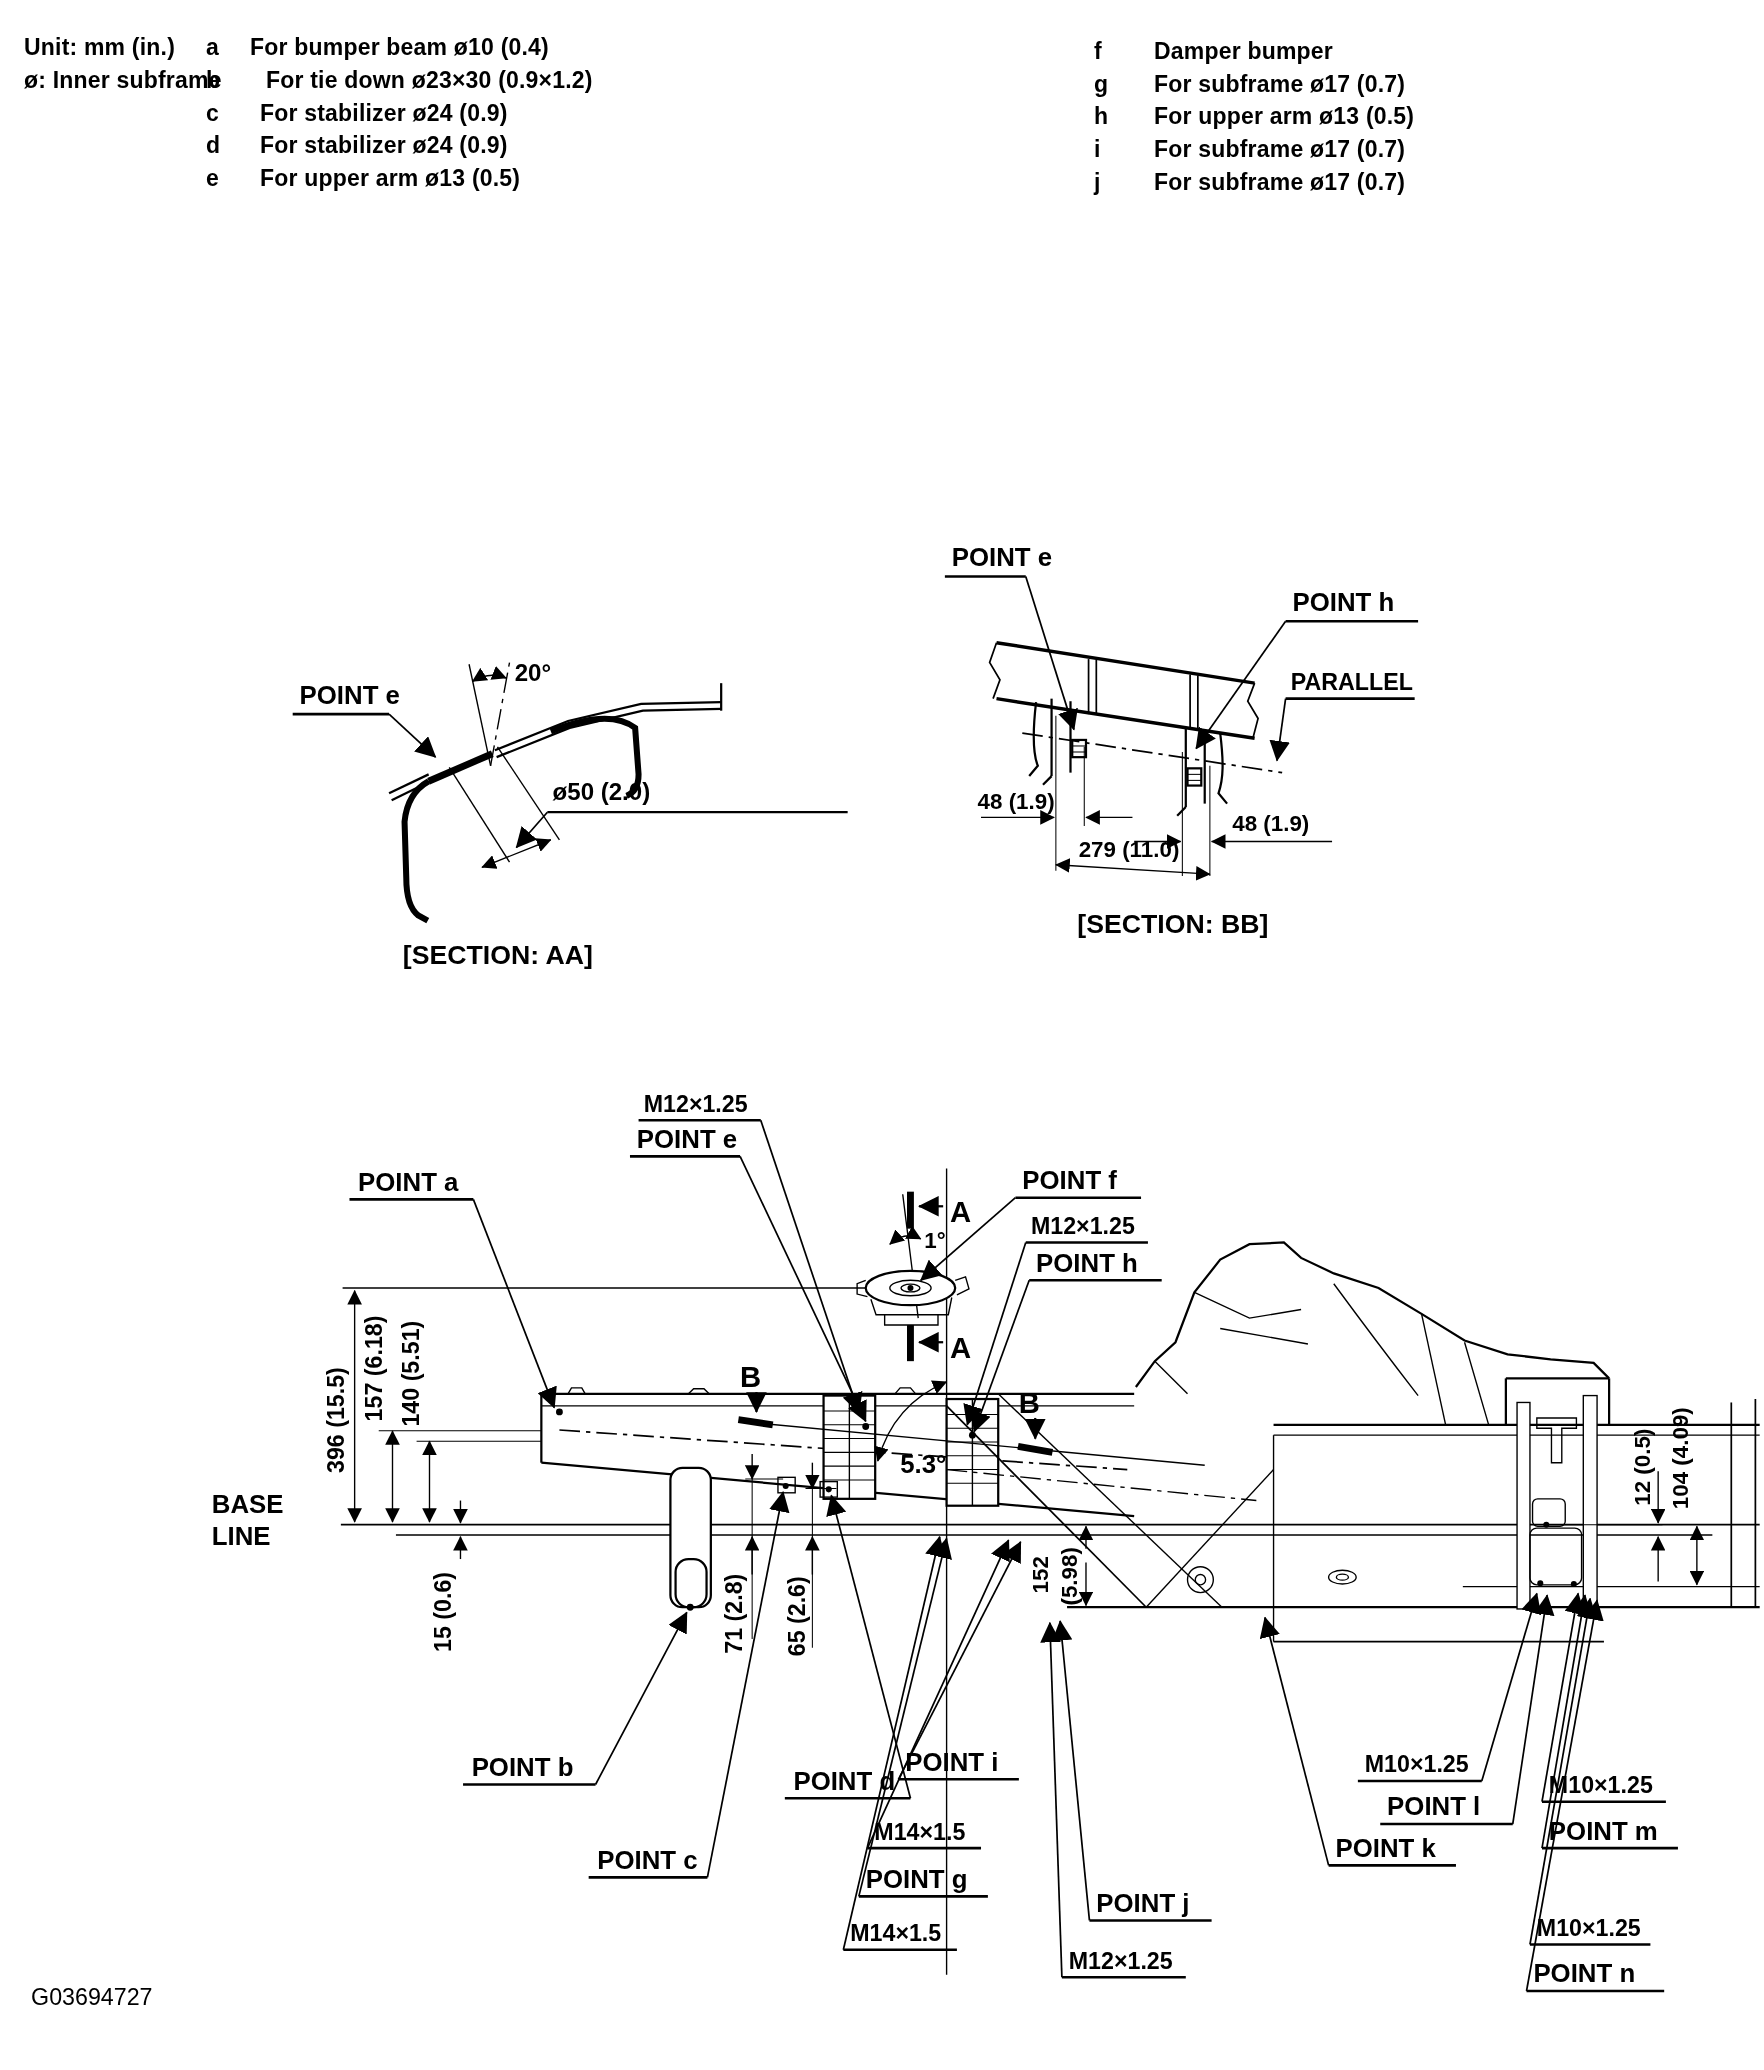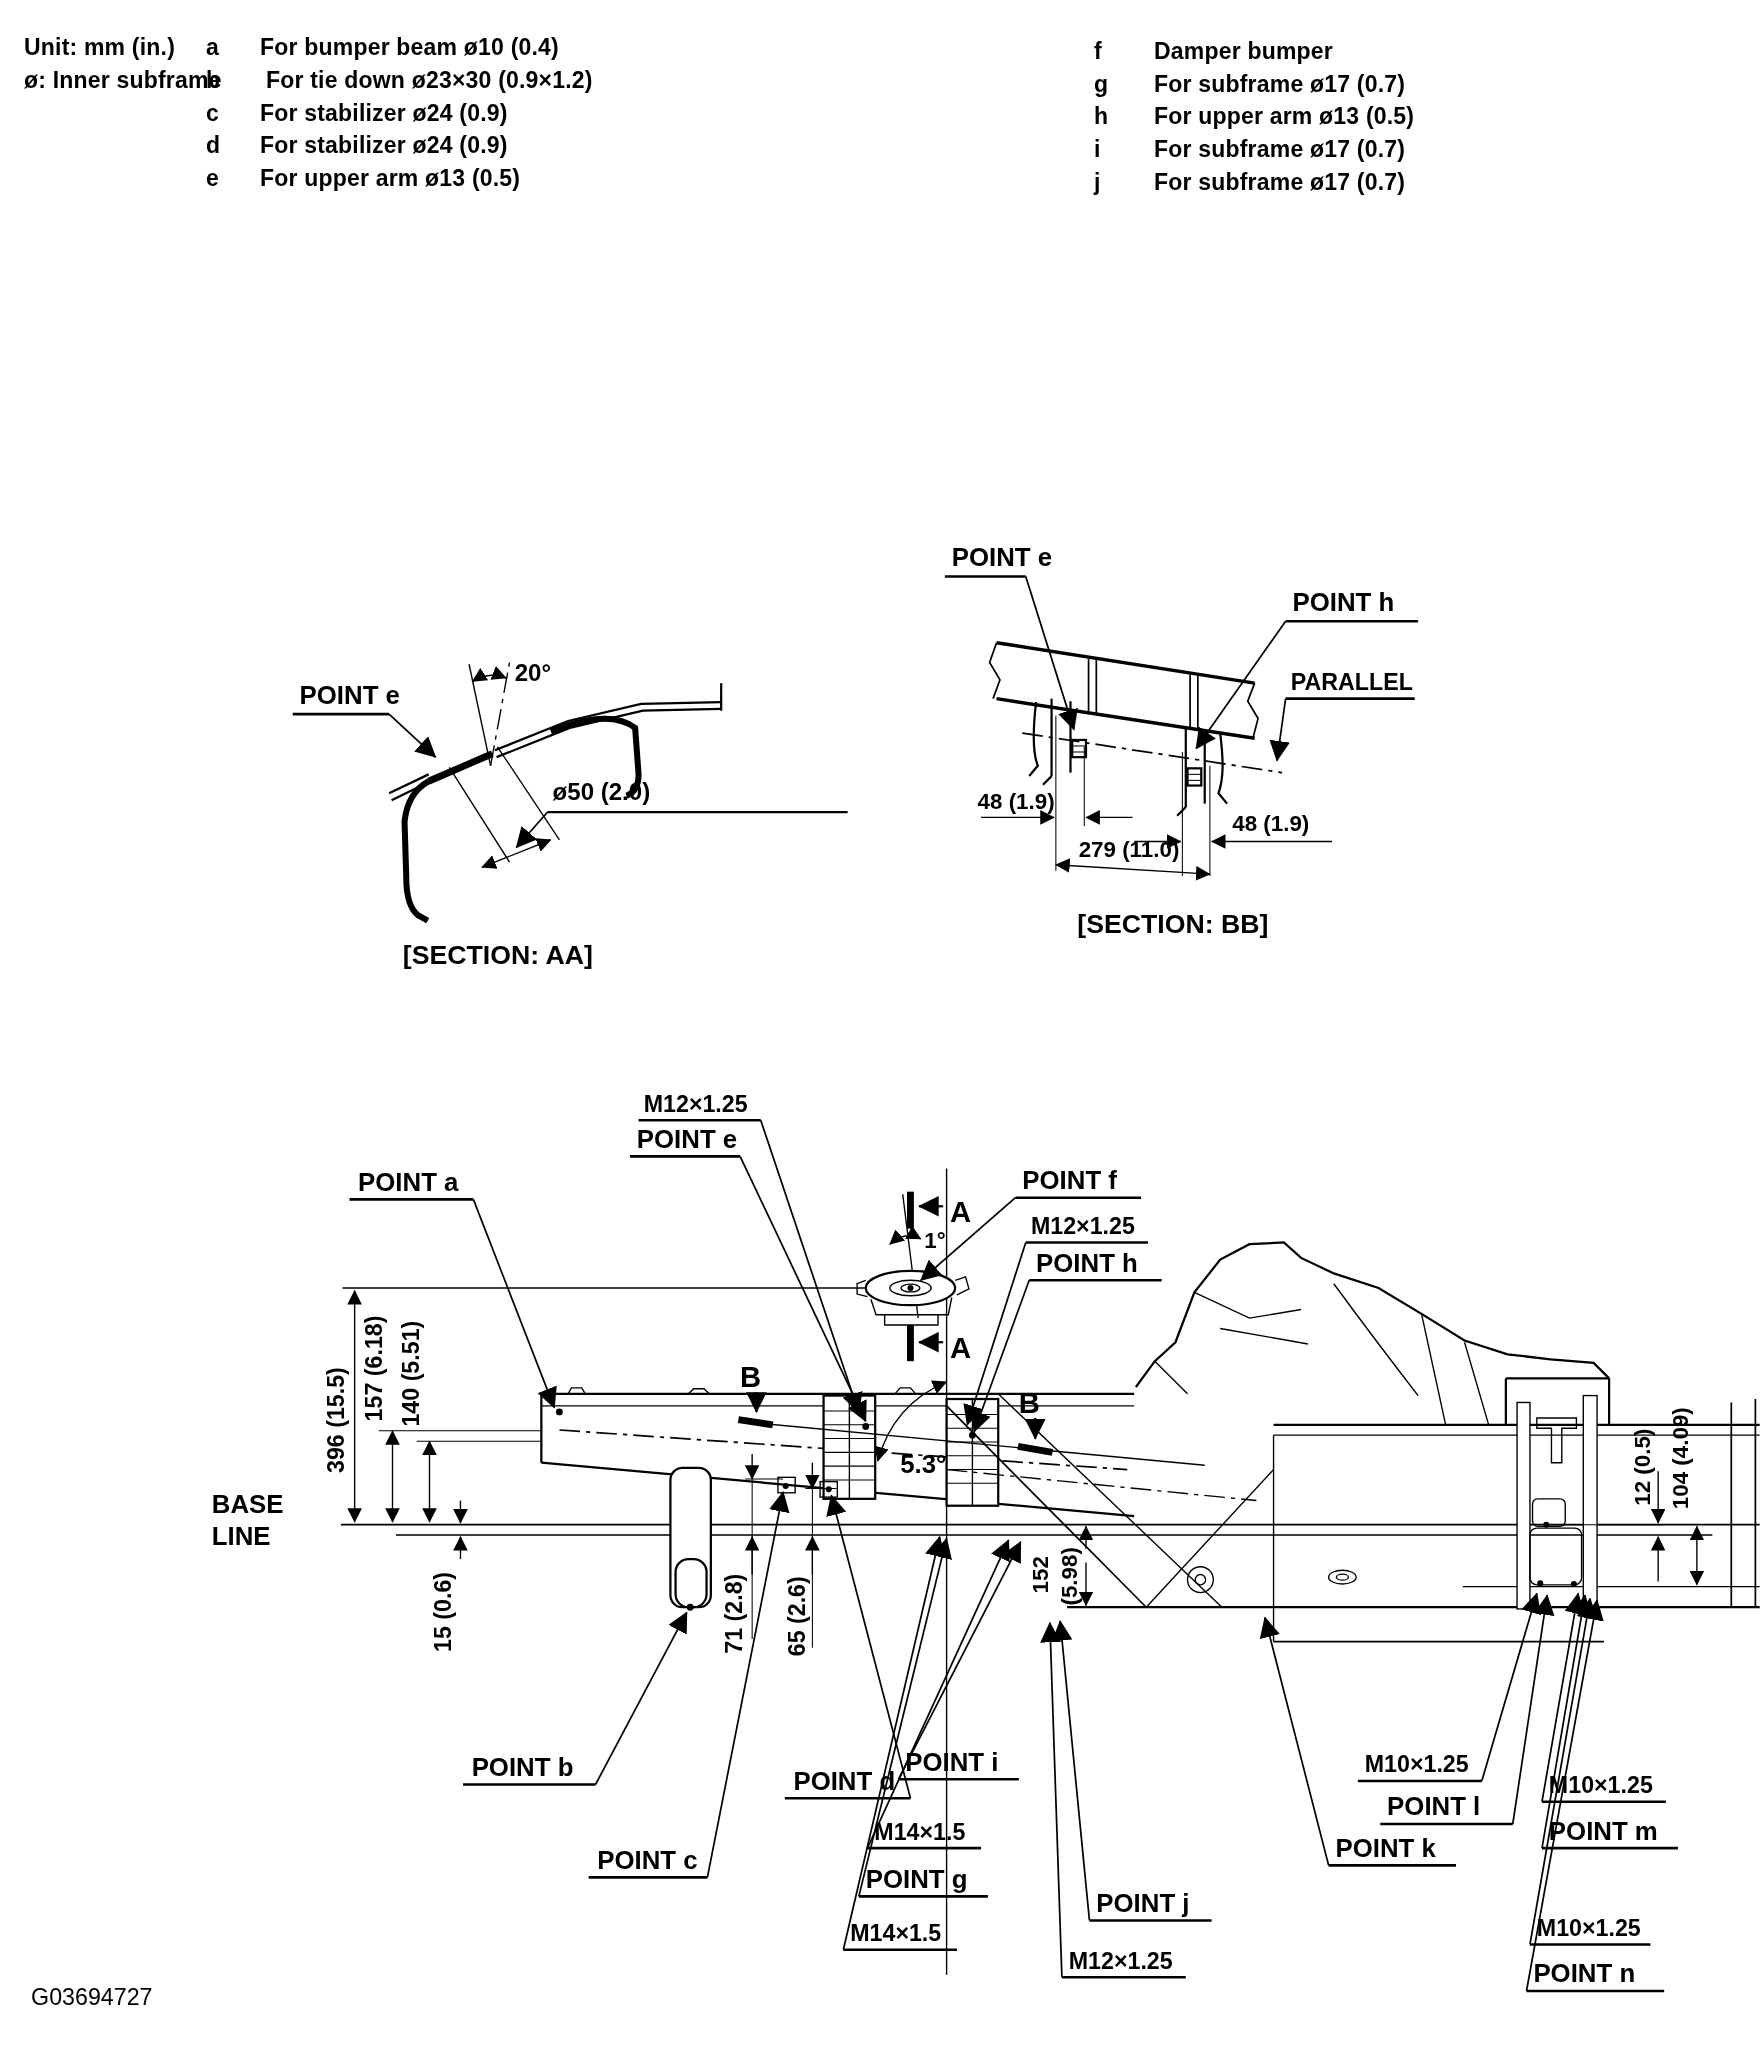--- a/index.html
+++ b/index.html
@@ -17,21 +17,21 @@
   .dot{fill:#000;stroke:none;}
 </style>
 </head>
 <body>
 
 <div id="page">
 
   <div class="abs lg" style="left:24px;top:34px">Unit: mm (in.)</div>
   <div class="abs lg" style="left:24px;top:67px">ø: Inner subframe</div>
 
-  <div class="abs lg" style="left:206px;top:34px"><span>a</span><span class="abs" style="left:54px;top:0">For bumper beam ø10 (0.4)</span></div>
+  <div class="abs lg" style="left:206px;top:34px"><span>a</span><span class="abs" style="left:44px;top:0">For bumper beam ø10 (0.4)</span></div>
   <div class="abs lg" style="left:206px;top:67px"><span>b</span><span class="abs" style="left:60px;top:0">For tie down ø23×30 (0.9×1.2)</span></div>
   <div class="abs lg" style="left:206px;top:100px"><span>c</span><span class="abs" style="left:54px;top:0">For stabilizer ø24 (0.9)</span></div>
   <div class="abs lg" style="left:206px;top:132px"><span>d</span><span class="abs" style="left:54px;top:0">For stabilizer ø24 (0.9)</span></div>
   <div class="abs lg" style="left:206px;top:165px"><span>e</span><span class="abs" style="left:54px;top:0">For upper arm ø13 (0.5)</span></div>
 
   <div class="abs lg" style="left:1094px;top:38px"><span>f</span><span class="abs" style="left:60px;top:0">Damper bumper</span></div>
   <div class="abs lg" style="left:1094px;top:71px"><span>g</span><span class="abs" style="left:60px;top:0">For subframe ø17 (0.7)</span></div>
   <div class="abs lg" style="left:1094px;top:103px"><span>h</span><span class="abs" style="left:60px;top:0">For upper arm ø13 (0.5)</span></div>
   <div class="abs lg" style="left:1094px;top:136px"><span>i</span><span class="abs" style="left:60px;top:0">For subframe ø17 (0.7)</span></div>
   <div class="abs lg" style="left:1094px;top:169px"><span>j</span><span class="abs" style="left:60px;top:0">For subframe ø17 (0.7)</span></div>

